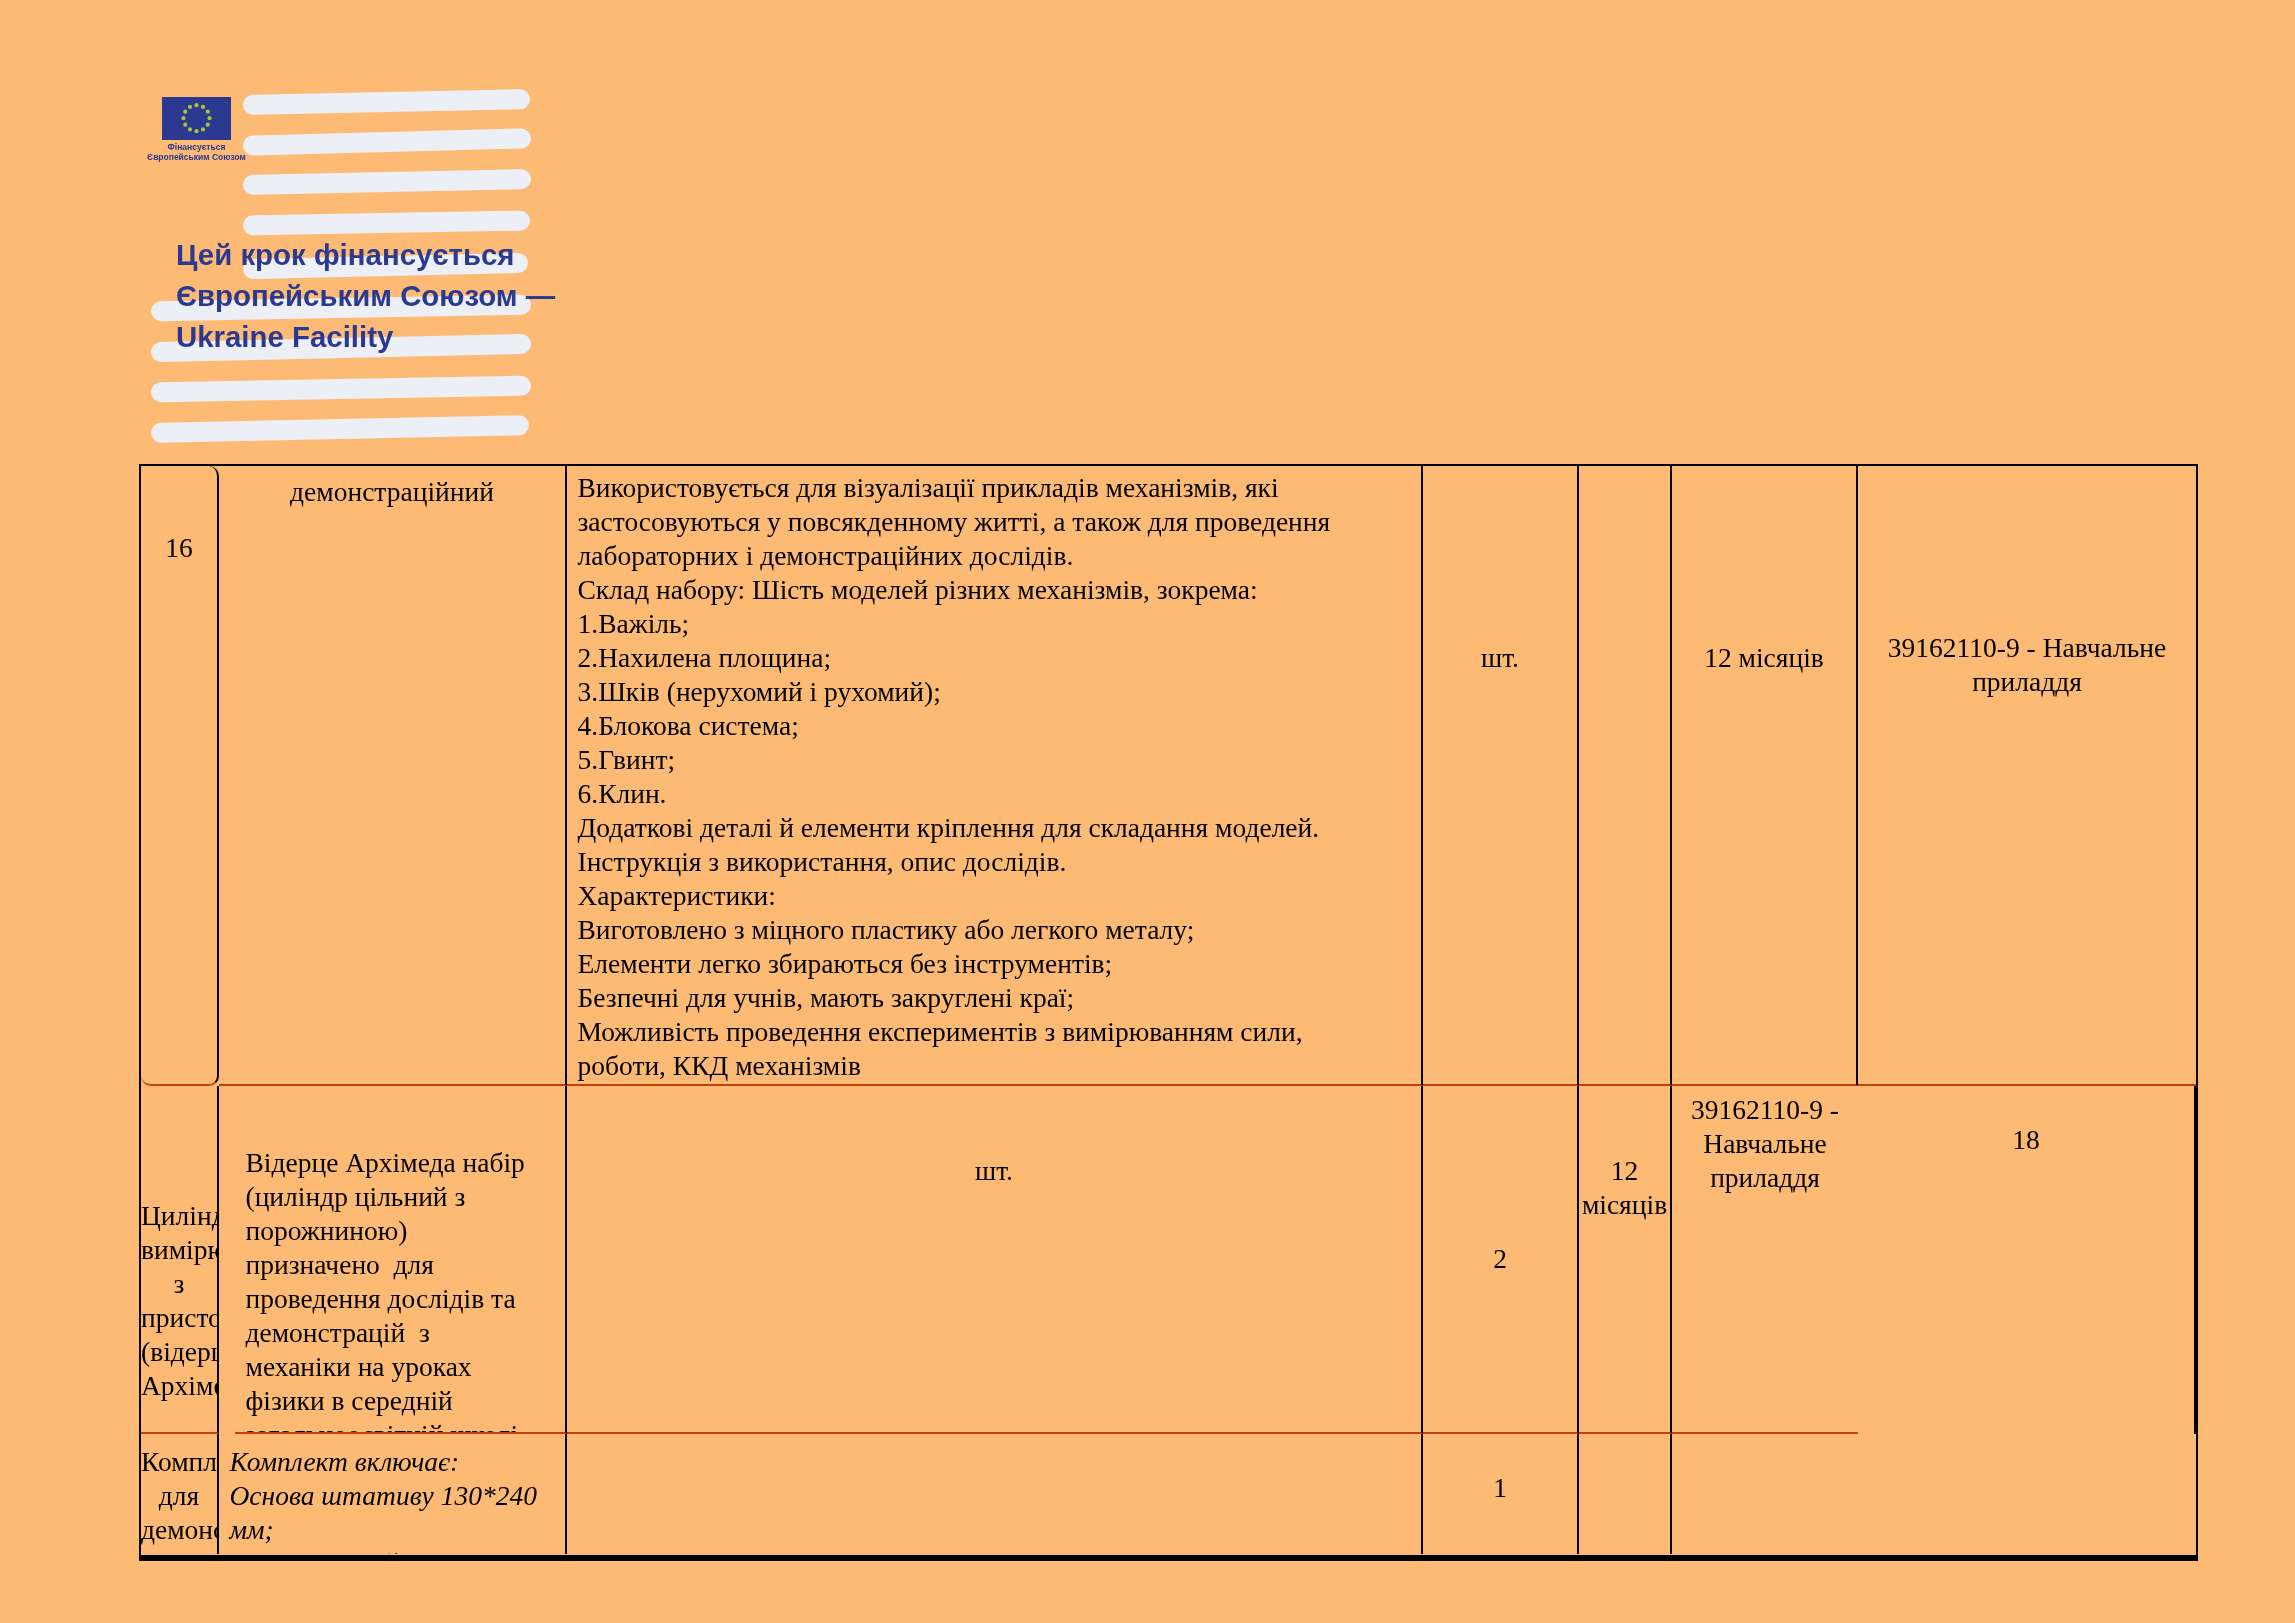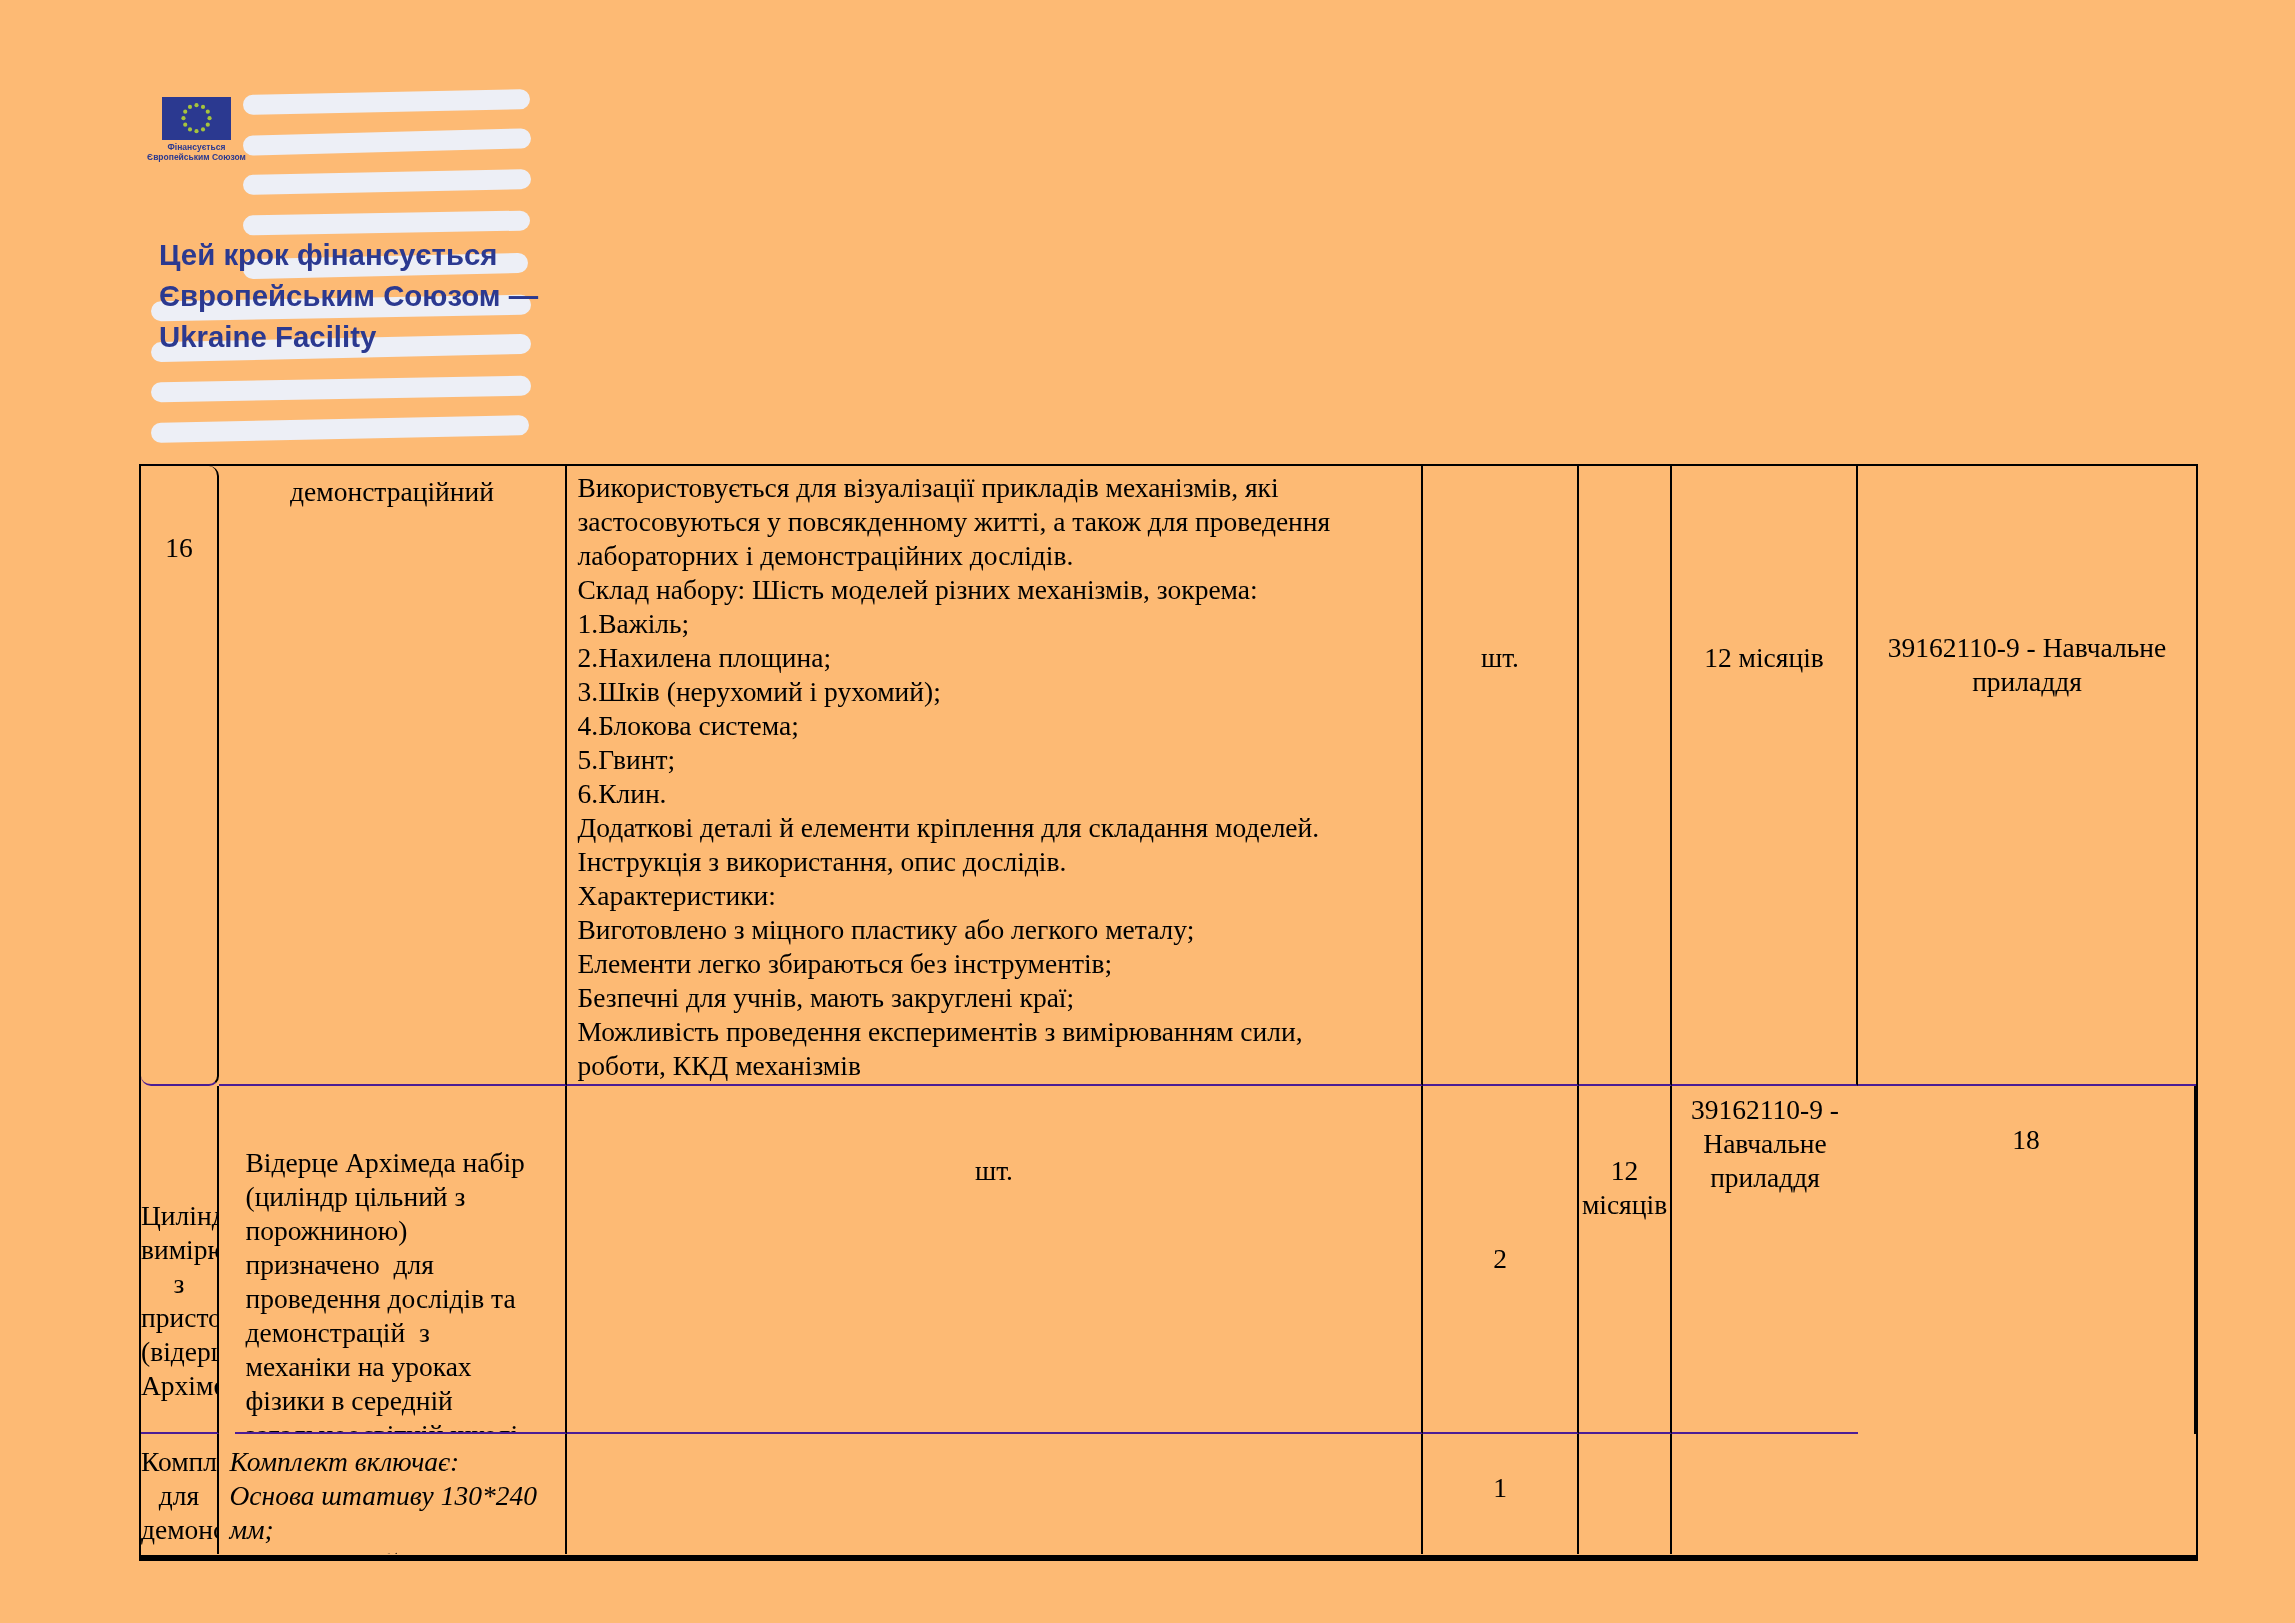--- a/index.html
+++ b/index.html
@@ -34,21 +34,21 @@
     text-align: center;
     font-family: "Liberation Sans", sans-serif;
     font-weight: bold;
     font-size: 8.5px;
     line-height: 9.8px;
     color: var(--eu-blue, #2b3990);
     white-space: pre-line;
   }
   .tagline {
     position: absolute;
-    left: 159px; top: 234px;
+    left: 176px; top: 234px;
     font-family: "Liberation Sans", sans-serif;
     font-weight: bold;
     font-size: 29.4px;
     line-height: 41px;
     color: var(--eu-blue, #2b3990);
     white-space: pre-line;
   }
 
   
   .tbl {
@@ -58,21 +58,21 @@
     border: 2px solid #000;
     border-bottom-width: 6.5px;
     display: grid;
     grid-template-columns: 78px 348px 856px 156px 93px 186px 338px;
     grid-template-rows: 620px 348px 120px;
     font-size: 27.5px;
     line-height: 34px;
   }
   .c {
     border-right: 2px solid #000;
-    border-bottom: 2px solid #4c1d95;
+    border-bottom: 2px solid #c2410c;
     overflow: hidden;
     white-space: pre-wrap;
   }
   .c.lastcol { border-right: none; }
   .c.row3 { border-bottom: none; }
   .ctr { text-align: center; }
   .desc { padding-left: 10.5px; padding-right: 15px; text-align: left; }
 
   .r16num  { padding-top: 65px; border-radius: 10px; }
   .r16name { padding-top: 9.2px; }

